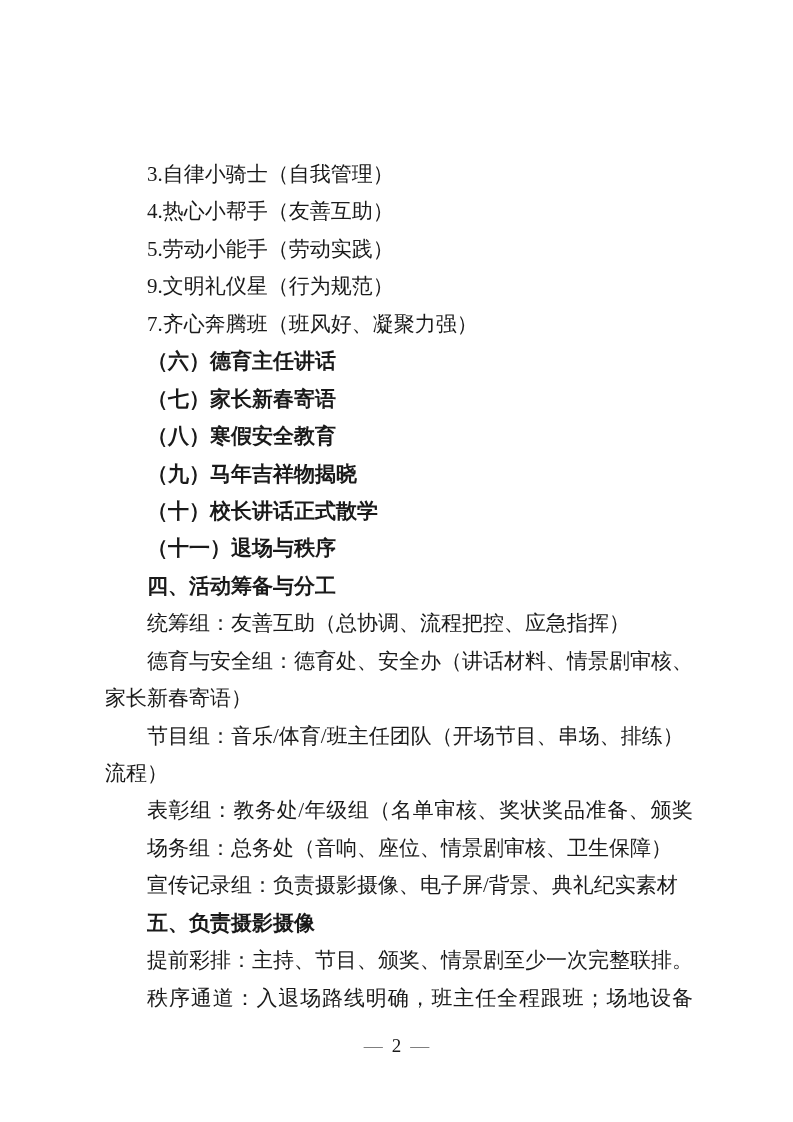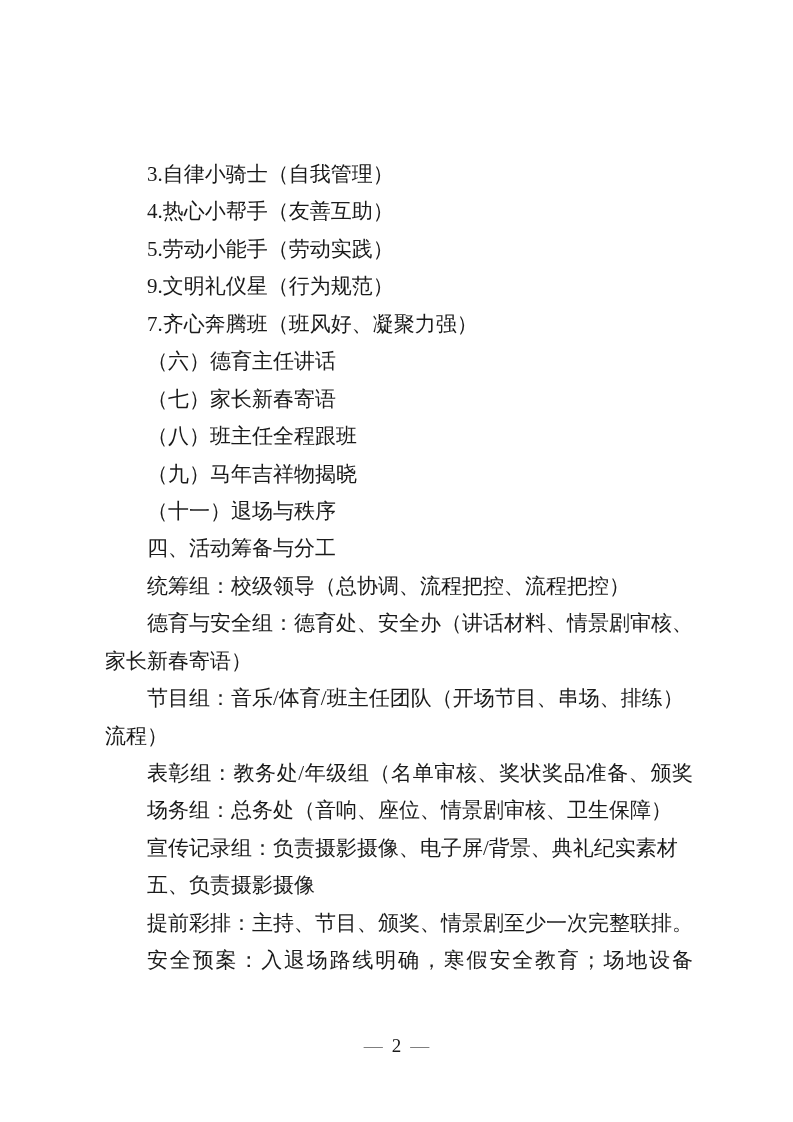--- a/index.html
+++ b/index.html
@@ -33,21 +33,21 @@
     line-height: 37.45px;
     font-size: 21px;
     color: #1a1a1a;
     white-space: nowrap;
     overflow: visible;
   }
   .line.indent {
     padding-left: 42px;
   }
   .line.bold {
-    font-weight: 400;
+    font-weight: 700;
   }
   .line.justify {
     white-space: normal;
     text-align: justify;
     text-align-last: justify;
     text-justify: inter-character;
   }
   .footer {
     position: absolute;
     left: 0;
@@ -73,34 +73,35 @@
 <div class="page">
 
   <div class="text-block">
     <div class="line indent">3.自律小骑士（自我管理）</div>
     <div class="line indent">4.热心小帮手（友善互助）</div>
     <div class="line indent">5.劳动小能手（劳动实践）</div>
     <div class="line indent">9.文明礼仪星（行为规范）</div>
     <div class="line indent">7.齐心奔腾班（班风好、凝聚力强）</div>
     <div class="line indent bold">（六）德育主任讲话</div>
     <div class="line indent bold">（七）家长新春寄语</div>
-    <div class="line indent bold">（八）班主任全程跟班</div>
+    <div class="line indent bold">（八）寒假安全教育</div>
     <div class="line indent bold">（九）马年吉祥物揭晓</div>
+    <div class="line indent bold">（十）校长讲话正式散学</div>
     <div class="line indent bold">（十一）退场与秩序</div>
     <div class="line indent bold">四、活动筹备与分工</div>
-    <div class="line indent">统筹组：校级领导（总协调、流程把控、流程把控）</div>
+    <div class="line indent">统筹组：友善互助（总协调、流程把控、应急指挥）</div>
     <div class="line indent justify">德育与安全组：德育处、安全办（讲话材料、情景剧审核、</div>
     <div class="line">家长新春寄语）</div>
     <div class="line indent">节目组：音乐/体育/班主任团队（开场节目、串场、排练）</div>
     <div class="line">流程）</div>
     <div class="line indent justify">表彰组：教务处/年级组（名单审核、奖状奖品准备、颁奖</div>
     <div class="line indent">场务组：总务处（音响、座位、情景剧审核、卫生保障）</div>
     <div class="line indent">宣传记录组：负责摄影摄像、电子屏/背景、典礼纪实素材</div>
     <div class="line indent bold">五、负责摄影摄像</div>
     <div class="line indent">提前彩排：主持、节目、颁奖、情景剧至少一次完整联排。</div>
-    <div class="line indent justify">安全预案：入退场路线明确，寒假安全教育；场地设备</div>
+    <div class="line indent justify">秩序通道：入退场路线明确，班主任全程跟班；场地设备</div>
   </div>
 
   <div class="footer">
     <span class="dash">—</span><span class="num">2</span><span class="dash">—</span>
   </div>
 
 </div>
 
 </body></html>

